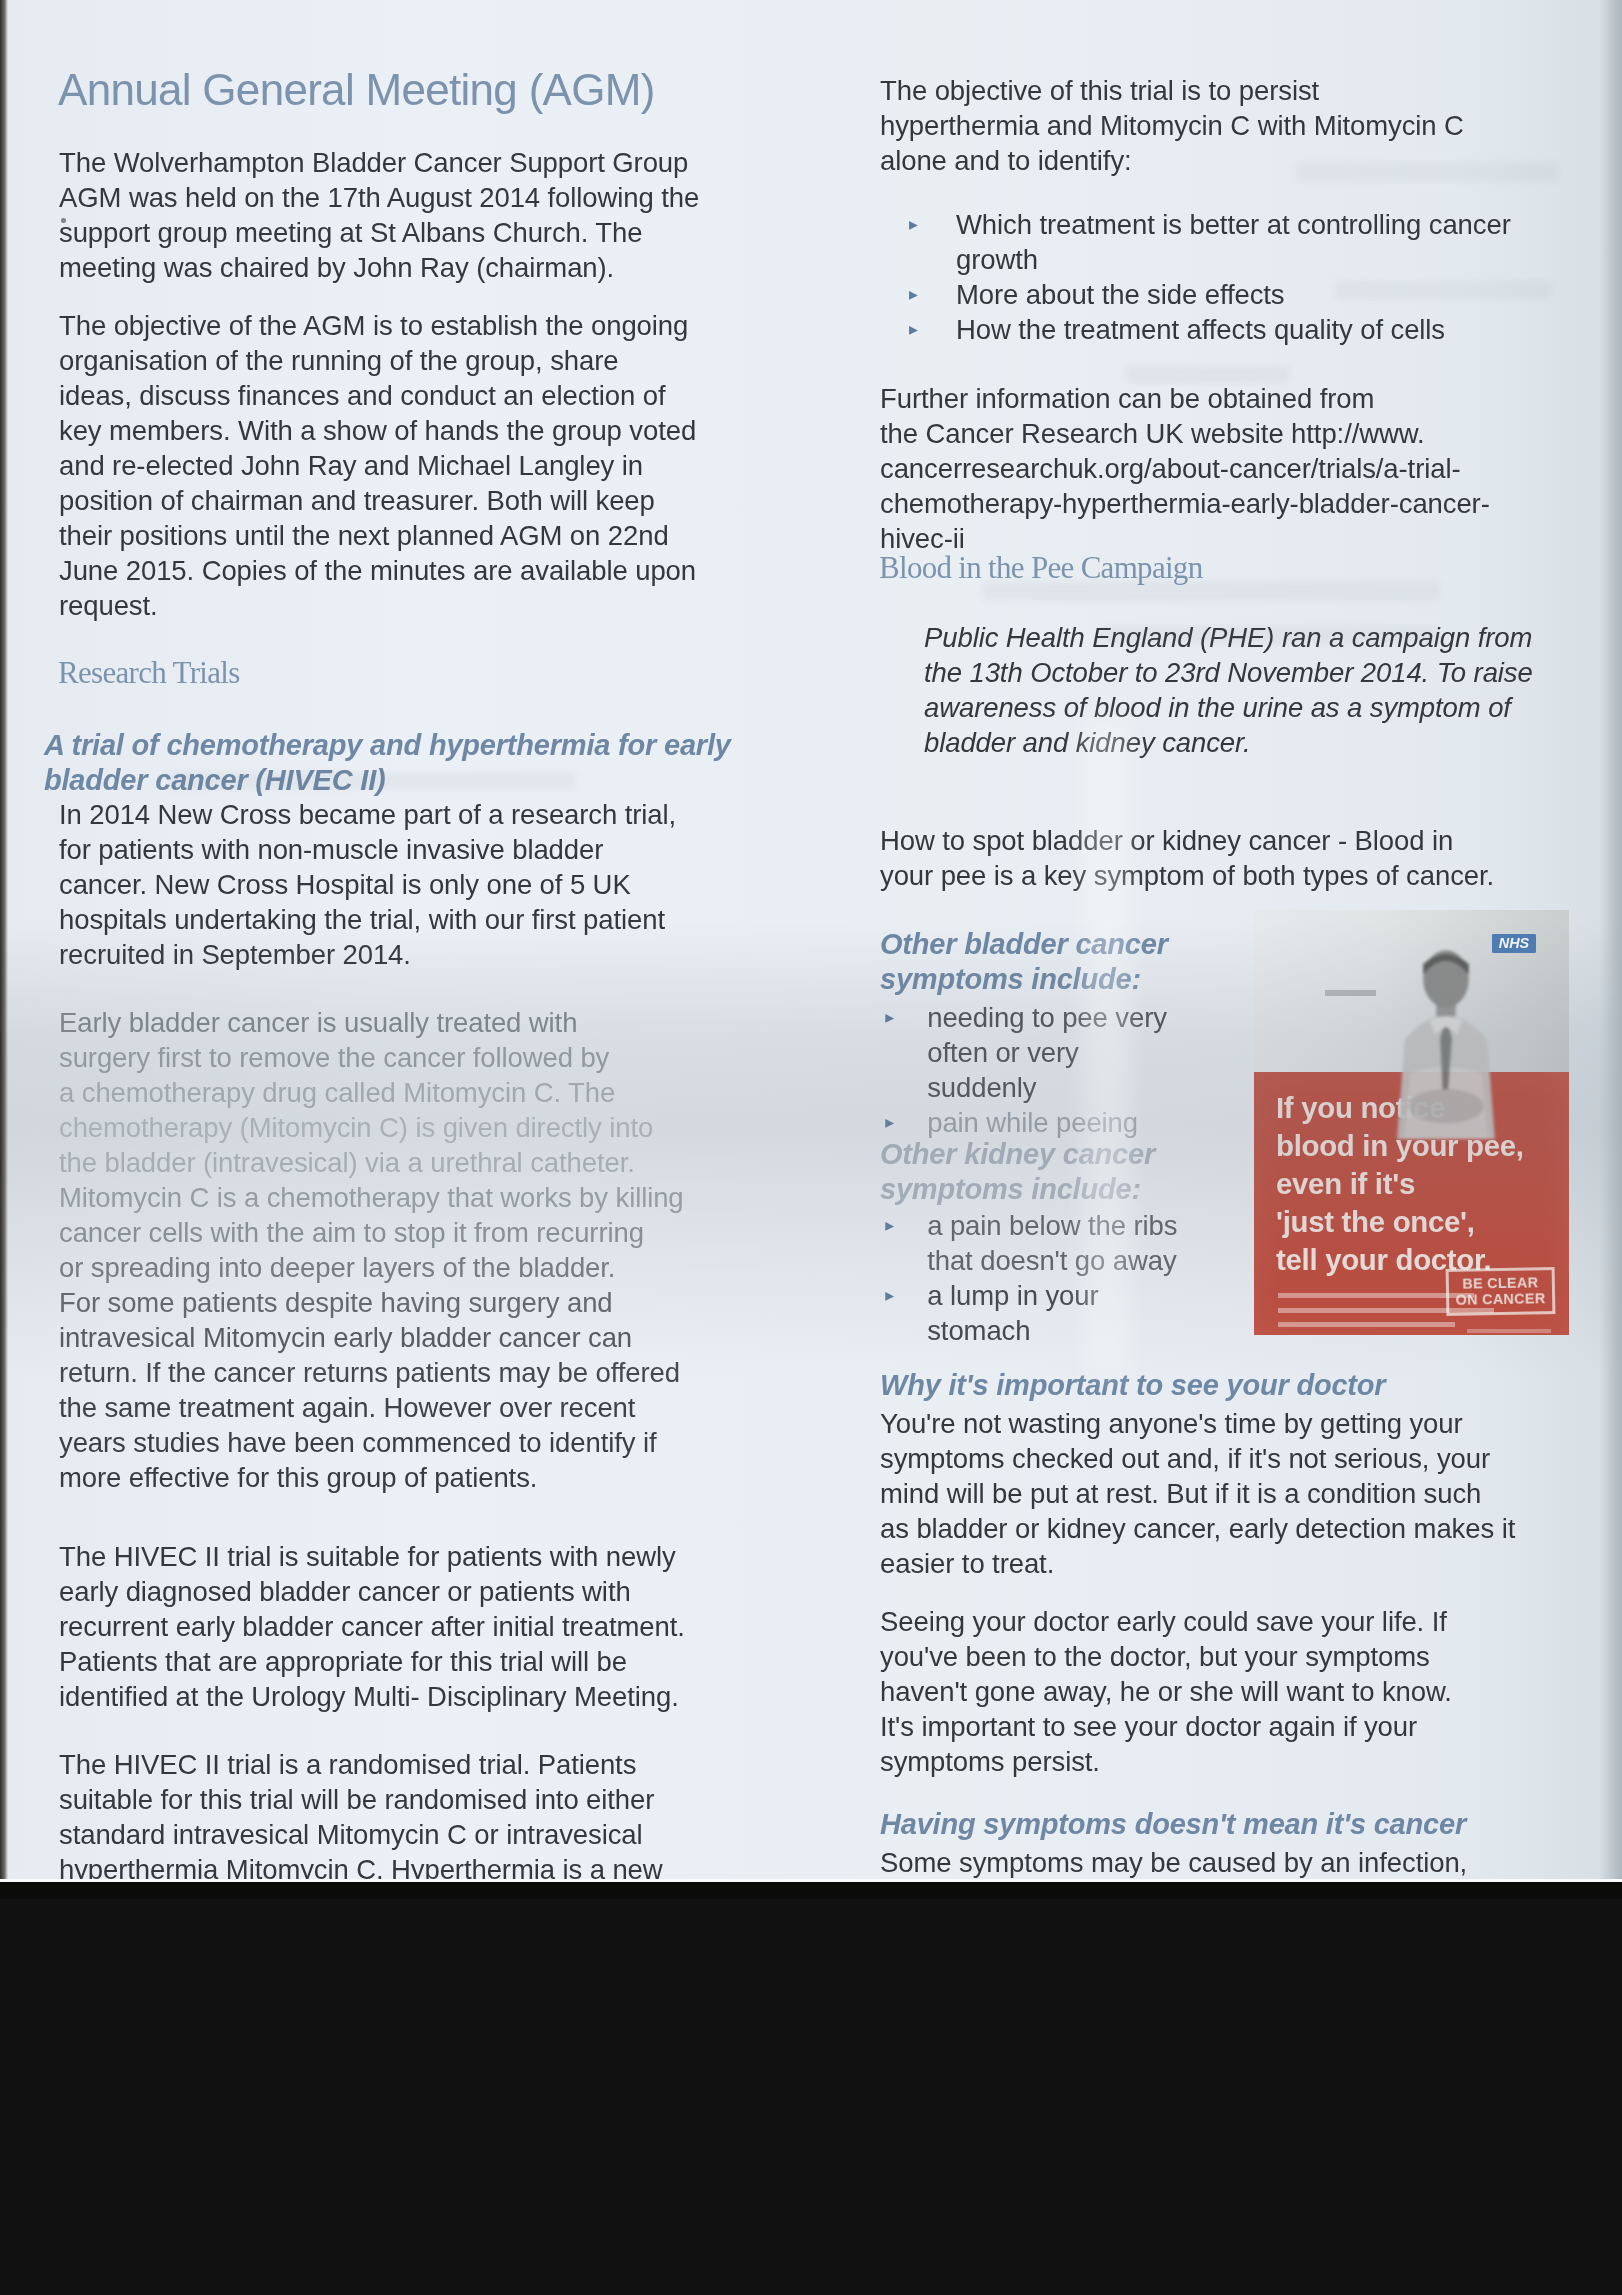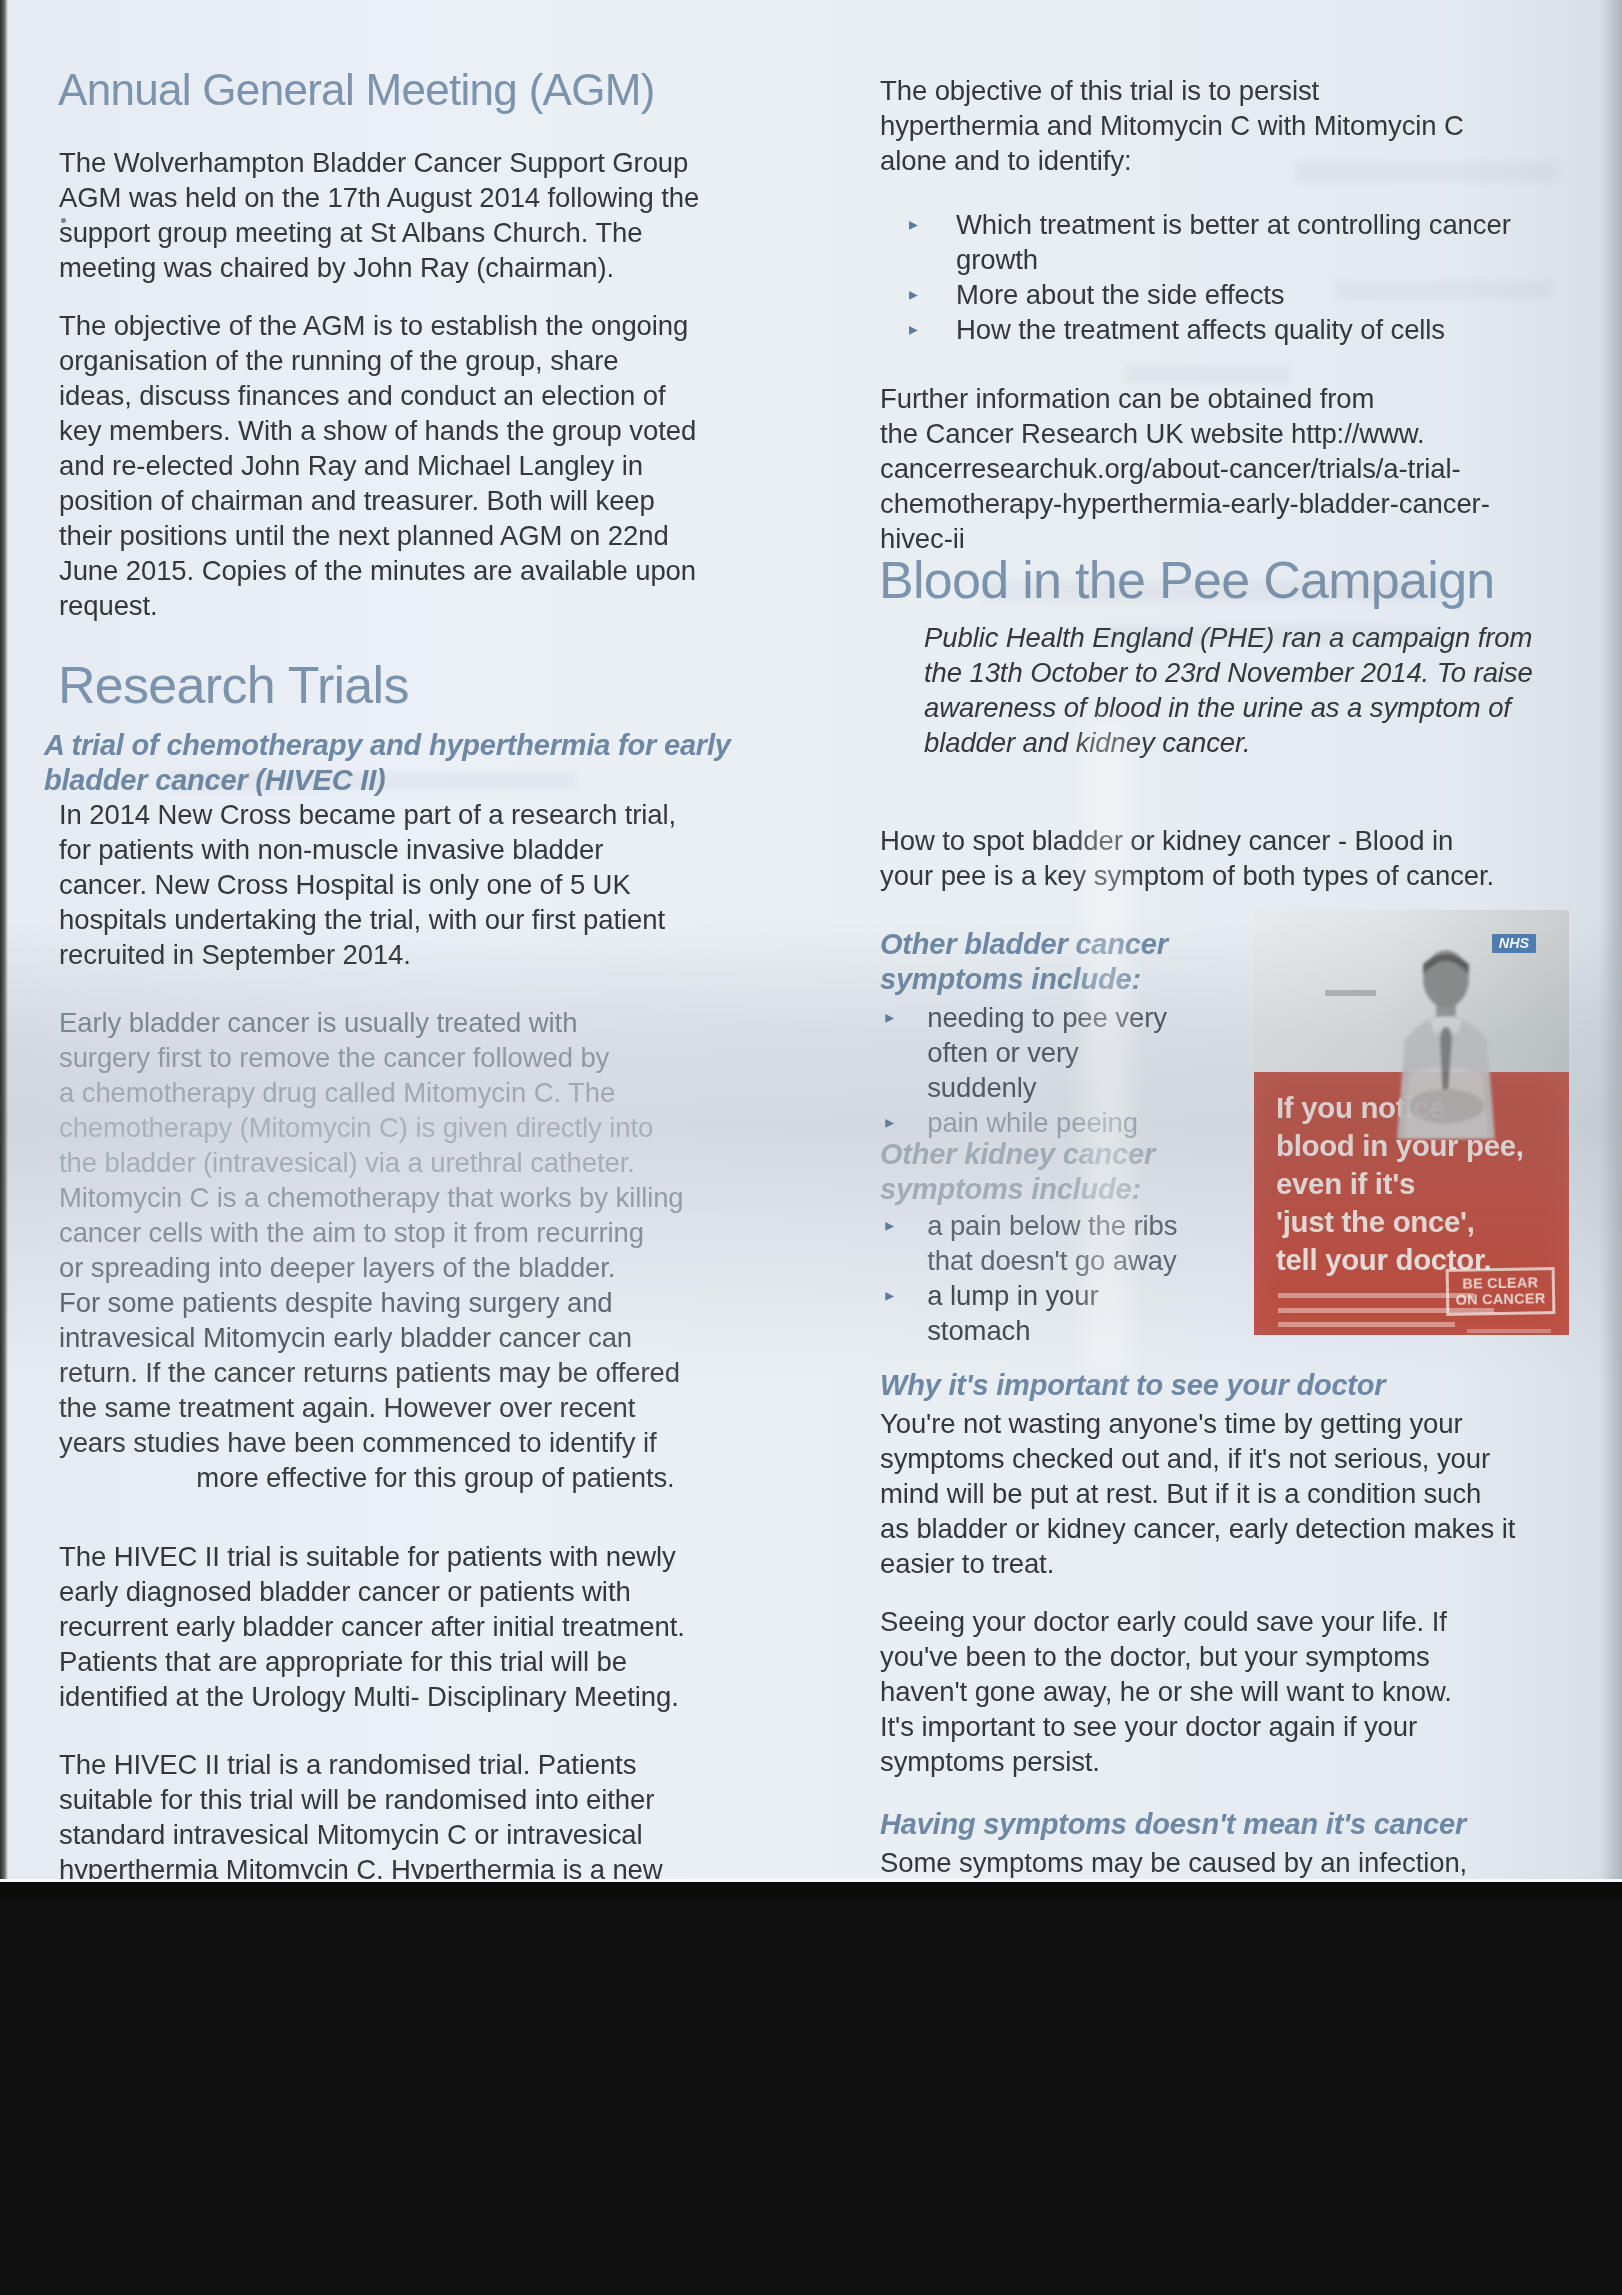--- a/index.html
+++ b/index.html
@@ -10,21 +10,21 @@
   html,body{margin:0;padding:0;}
   body{width:1623px;height:2295px;overflow:hidden;background:#111;}
   .page{
     position:relative;width:1623px;height:1899px;overflow:hidden;
     font-family:"Liberation Sans",sans-serif;color:var(--body_text);
     background:linear-gradient(90deg,#e5ebf0 0%,#eaf0f5 25%,#e9eef3 60%,#e3eaef 90%,#d7dfe5 99%,#c8d1d8 100%);
   }
   .abs{position:absolute;}
   .col-left .blk,.col-right .blk{position:absolute;}
   h1,h2{margin:0;font-weight:400;letter-spacing:-0.7px;color:var(--heading_blue);font-size:44px;line-height:1.12;}
-  h2{font-size:52px;}
+  h2{font-size:31px;font-family:Liberation Serif, serif;}
   .h3{margin:0;font-style:italic;font-weight:700;color:var(--subheading_blue);
       font-size:29px;line-height:35px;white-space:pre-line;letter-spacing:-0.2px;}
   .body-text{margin:0;font-size:27.5px;line-height:35px;white-space:pre-line;letter-spacing:-0.1px;color:var(--body_text);}
   .faded-para{margin:0;font-size:27.5px;line-height:35px;letter-spacing:-0.1px;}
   .faded-para .seg{display:block;white-space:pre-line;}
   ul.blist{list-style:none;margin:0;padding:0;}
   ul.blist li{display:flex;align-items:flex-start;}
   .marker{flex:none;color:var(--bullet_blue);font-size:17.7px;line-height:35px;}
   .blist-wide .marker{width:47px;padding-left:29px;}
   .blist-narrow .marker{width:42px;padding-left:5.2px;}
@@ -109,21 +109,21 @@
         <span class="seg" style="color: rgb(180, 188, 195);">chemotherapy (Mitomycin C) is given directly into</span>
         <span class="seg" style="color: rgb(174, 182, 189);">the bladder (intravesical) via a urethral catheter.</span>
         <span class="seg" style="color: rgb(153, 161, 168);">Mitomycin C is a chemotherapy that works by killing</span>
         <span class="seg" style="color: rgb(138, 146, 153);">cancer cells with the aim to stop it from recurring</span>
         <span class="seg" style="color: rgb(117, 124, 131);">or spreading into deeper layers of the bladder.</span>
         <span class="seg" style="color: rgb(98, 104, 110);">For some patients despite having surgery and</span>
         <span class="seg" style="color: rgb(85, 91, 96);">intravesical Mitomycin early bladder cancer can</span>
         <span class="seg" style="color: rgb(69, 73, 78);">return. If the cancer returns patients may be offered</span>
         <span class="seg" style="color: rgb(63, 67, 72);">the same treatment again. However over recent</span>
         <span class="seg" style="color: rgb(59, 63, 68);">years studies have been commenced to identify if</span>
-        <span class="seg" style="color: rgb(56, 60, 65); text-align: center;">more effective for this group of patients.</span>
+        <span class="seg" style="color: rgb(56, 60, 65);">more effective for this group of patients.</span>
       </p>
 
     <p class="blk body-text" style="left:59px;top:1539px;width:753px;">The HIVEC II trial is suitable for patients with newly
 early diagnosed bladder cancer or patients with
 recurrent early bladder cancer after initial treatment.
 Patients that are appropriate for this trial will be
 identified at the Urology Multi- Disciplinary Meeting.</p>
     <p class="blk body-text" style="left:59px;top:1747px;width:753px;">The HIVEC II trial is a randomised trial. Patients
 suitable for this trial will be randomised into either
 standard intravesical Mitomycin C or intravesical

